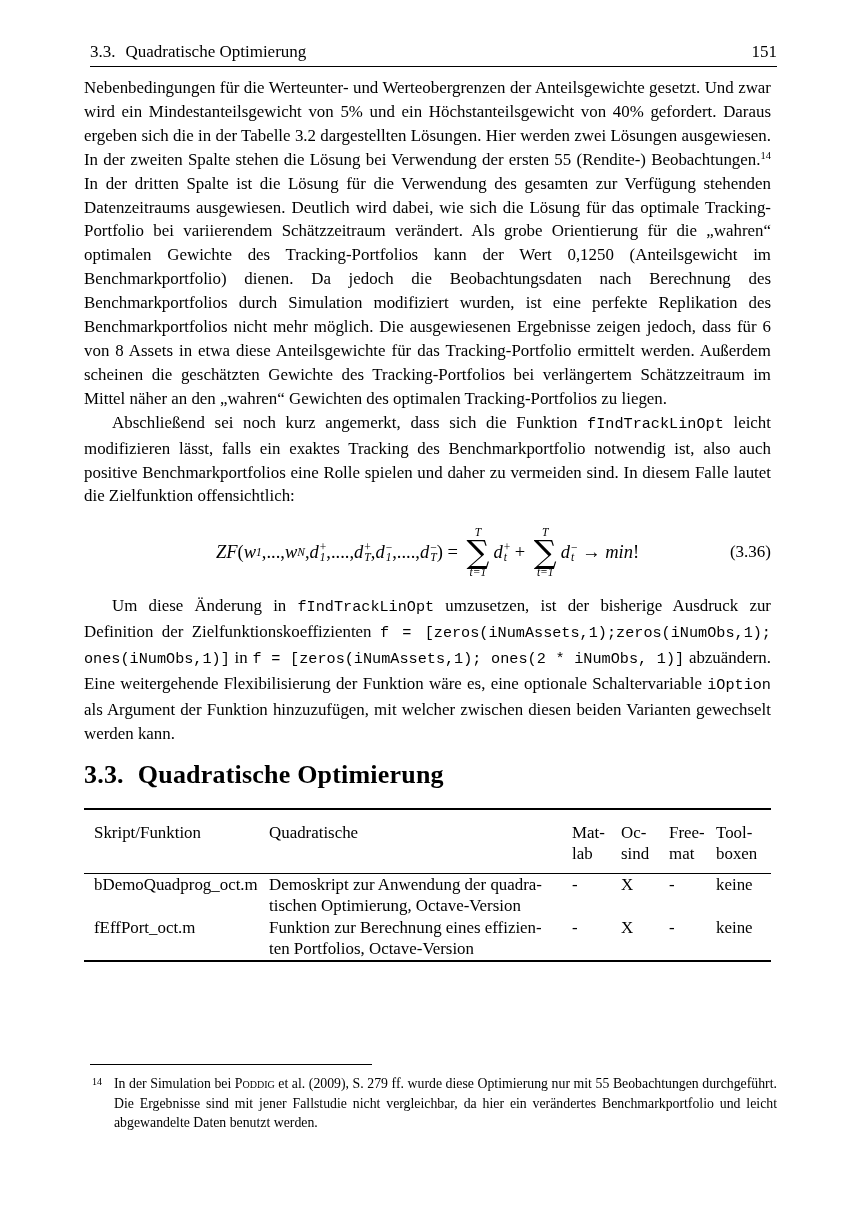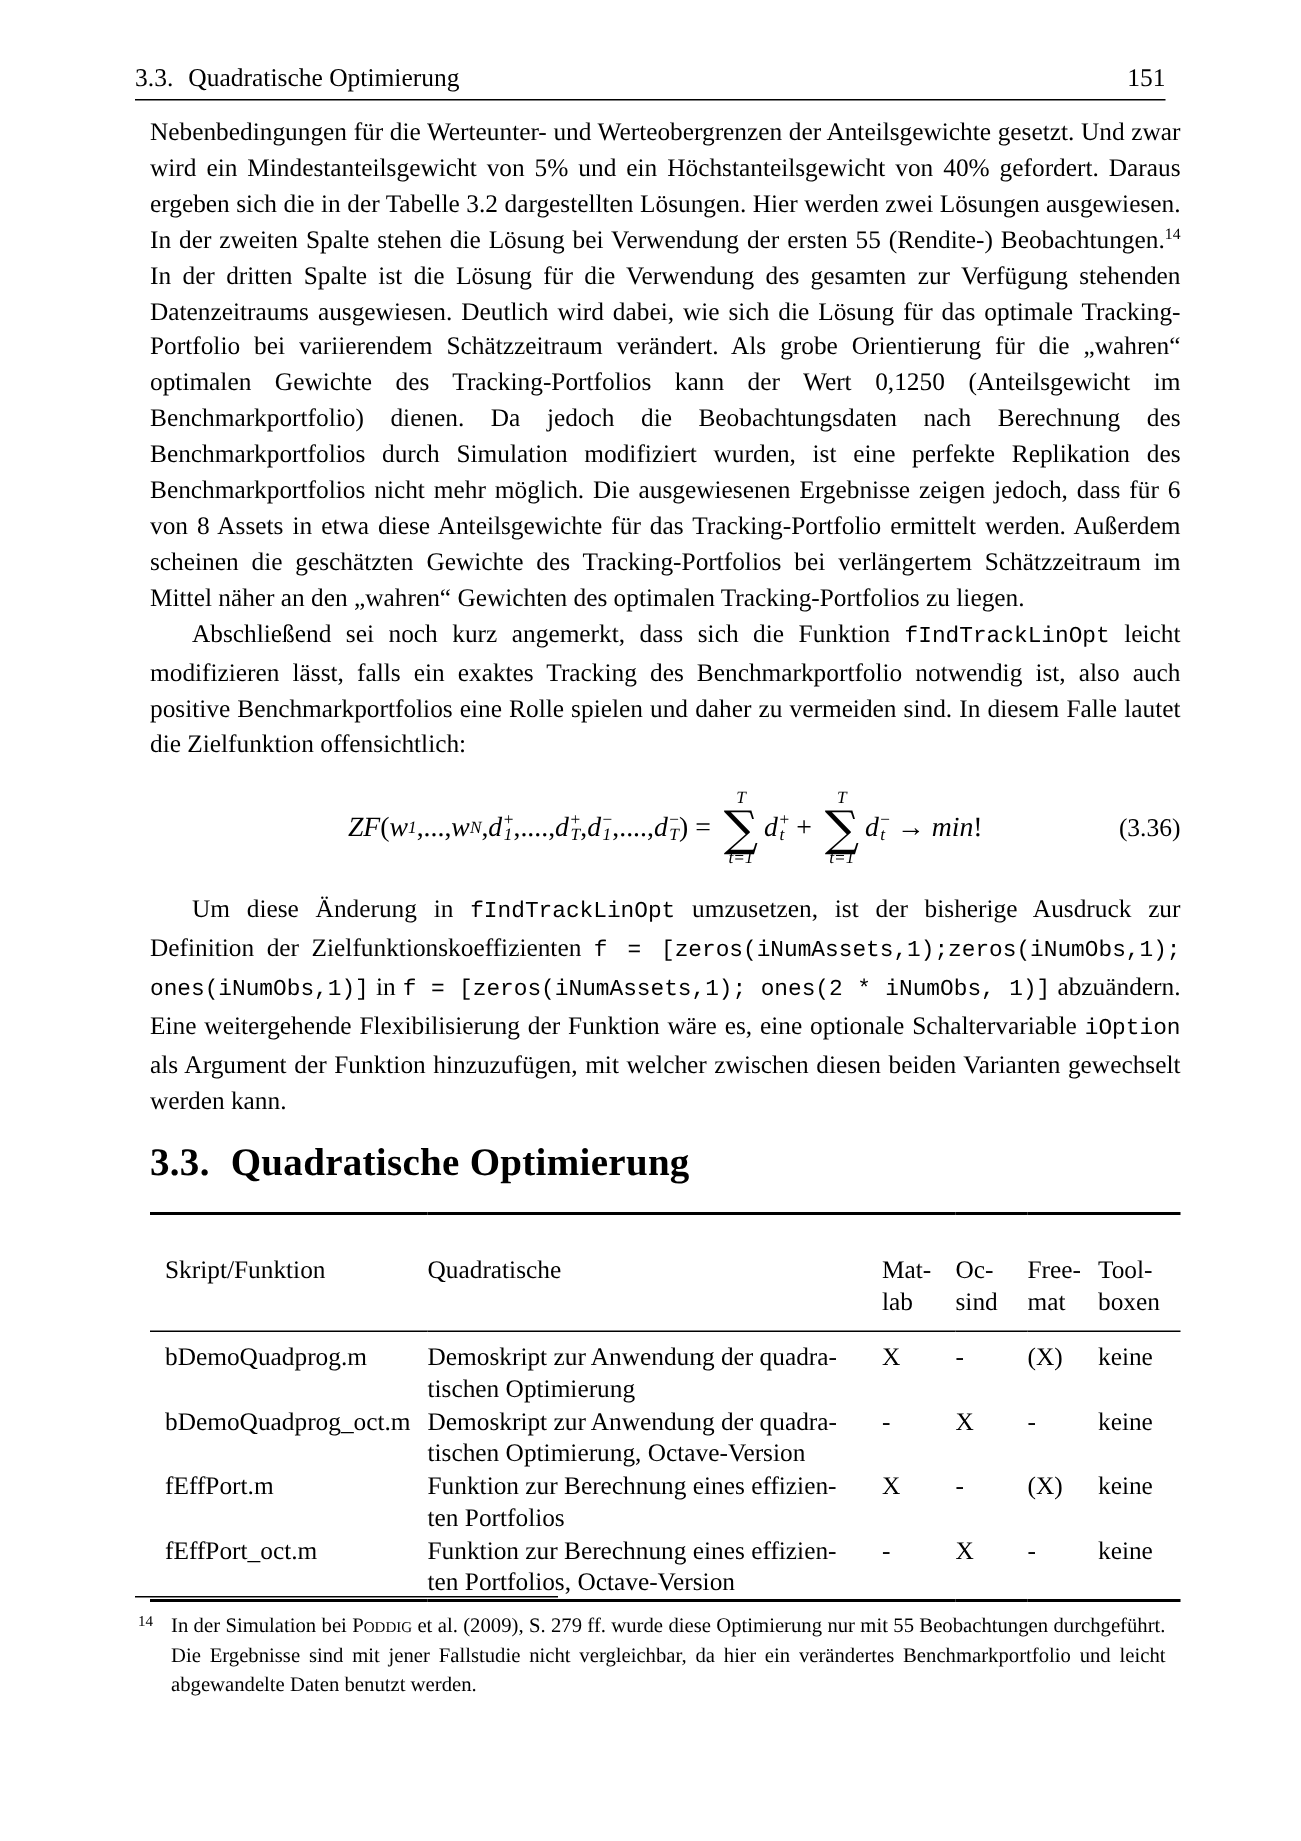--- a/index.html
+++ b/index.html
@@ -16,21 +16,21 @@
   .running-head {
     position:absolute; top:42px; left:90px; width:687px;
     display:flex; justify-content:space-between; align-items:flex-end;
     font-size:17px; line-height:19px;
     border-bottom:1.5px solid #000;
     padding-bottom:5px;
   }
   .running-head .num { margin-right:10px; }
   
   .content {
-    position:absolute; top:76px; left:100px; width:687px;
+    position:absolute; top:76px; left:84px; width:687px;
   }
   p.body {
     margin:0; font-size:16.9px; line-height:23.9px;
     text-align:justify;
   }
   p.indent { text-indent:28px; }
   .code {
     font-family:"Liberation Mono", monospace;
     font-size:15.2px;
   }
@@ -65,21 +65,21 @@
   
   table.book-table {
     width:687px; border-collapse:collapse; table-layout:fixed;
     margin-top:18px;
     border-top:2.5px solid #000; border-bottom:2.5px solid #000;
     font-size:16.9px;
   }
   table.book-table th {
     font-weight:normal; text-align:left; vertical-align:top;
     white-space:pre-line; line-height:21.5px;
-    padding:26px 0 8px 0;
+    padding:12px 0 8px 0;
     border-bottom:1.2px solid #000;
   }
   table.book-table td {
     vertical-align:top; white-space:pre-line; line-height:21.5px;
     padding:0;
   }
   table.book-table tr.first td { padding-top:6px; }
   table.book-table th.c1, table.book-table td.c1 { padding-left:10px; }
   .caption { margin-top:16px; font-size:15.5px; }
   
@@ -142,45 +142,27 @@
 lab</th>
             <th class="c4">Oc-
 sind</th>
             <th class="c5">Free-
 mat</th>
             <th class="c6">Tool-
 boxen</th>
           </tr>
       </thead>
       <tbody>
-          <tr class="first">
-            <td class="c1">bDemoQuadprog.m</td>
-            <td class="c2">Demoskript zur Anwendung der quadra-
-tischen Optimierung</td>
-            <td class="c3">X</td>
-            <td class="c4">-</td>
-            <td class="c5">(X)</td>
-            <td class="c6">keine</td>
-          </tr>
           <tr>
             <td class="c1">bDemoQuadprog_oct.m</td>
             <td class="c2">Demoskript zur Anwendung der quadra-
 tischen Optimierung, Octave-Version</td>
             <td class="c3">-</td>
             <td class="c4">X</td>
             <td class="c5">-</td>
-            <td class="c6">keine</td>
-          </tr>
-          <tr>
-            <td class="c1">fEffPort.m</td>
-            <td class="c2">Funktion zur Berechnung eines effizien-
-ten Portfolios</td>
-            <td class="c3">X</td>
-            <td class="c4">-</td>
-            <td class="c5">(X)</td>
             <td class="c6">keine</td>
           </tr>
           <tr>
             <td class="c1">fEffPort_oct.m</td>
             <td class="c2">Funktion zur Berechnung eines effizien-
 ten Portfolios, Octave-Version</td>
             <td class="c3">-</td>
             <td class="c4">X</td>
             <td class="c5">-</td>
             <td class="c6">keine</td>

